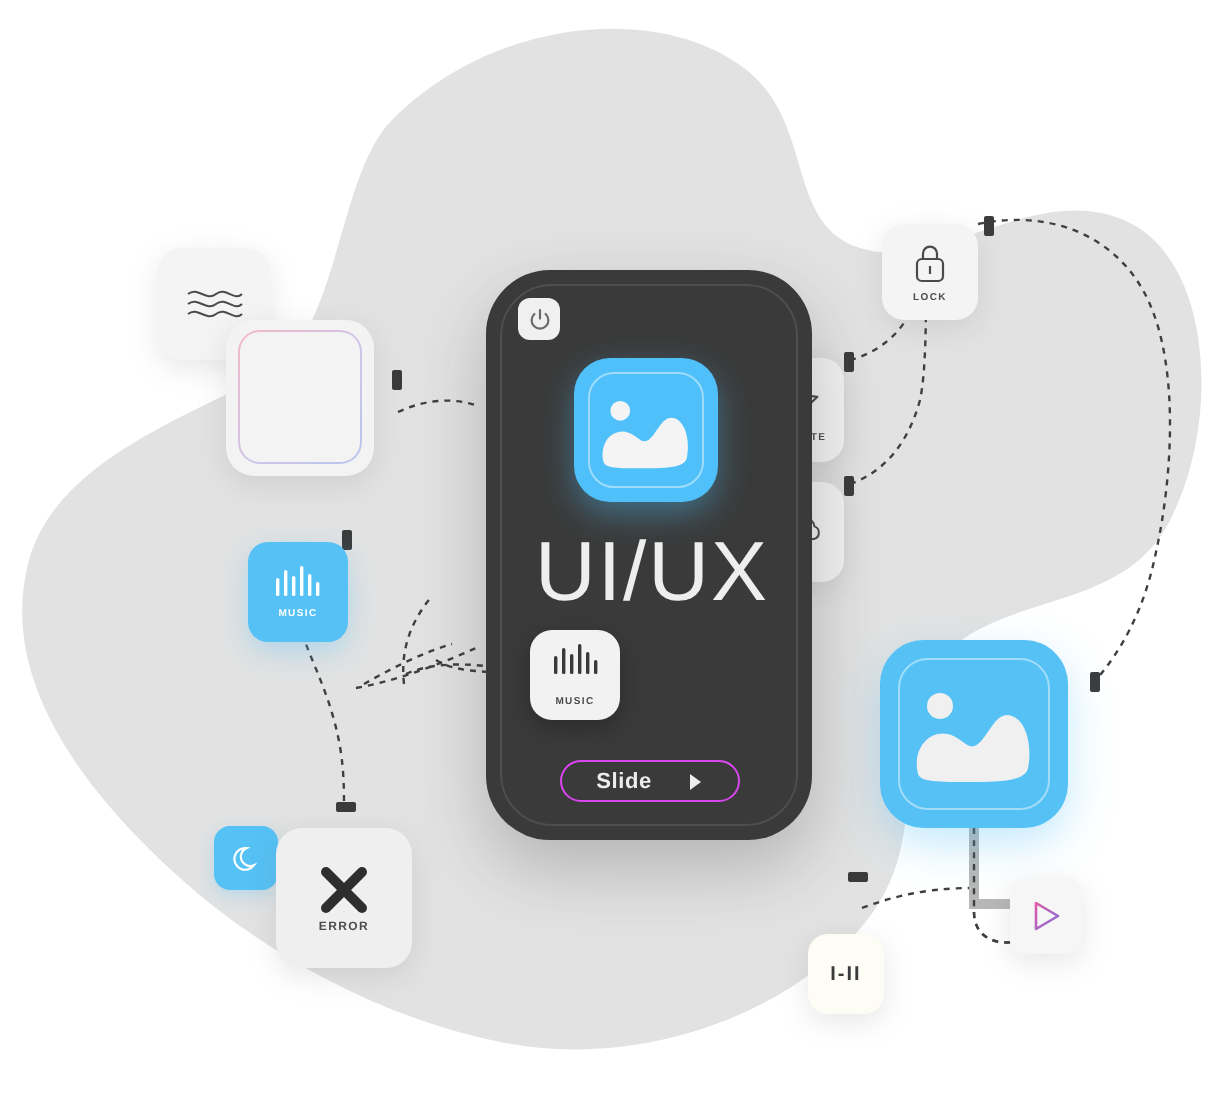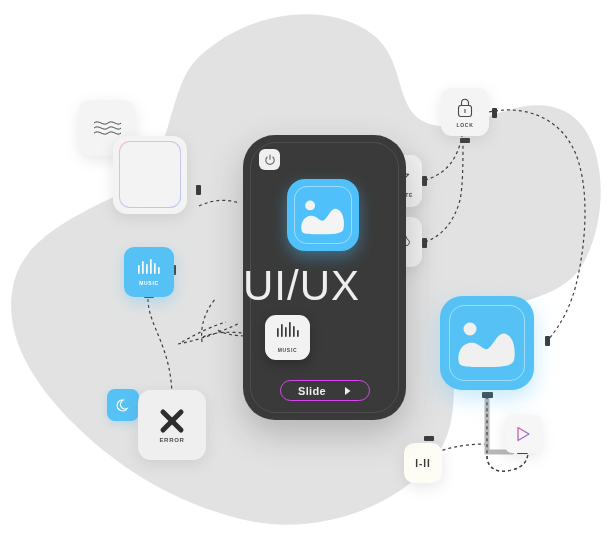--- a/index.html
+++ b/index.html
@@ -22,20 +22,21 @@
   
   .card {
     position: absolute;
     background: #f2f2f2;
     border-radius: 14px;
     display: flex;
     flex-direction: column;
     align-items: center;
     justify-content: center;
     box-shadow: 0 4px 14px rgba(120,120,130,0.18);
+    margin-top: 24px;
   }
   .card .lbl {
     font-size: 6px;
     letter-spacing: 0.7px;
     color: #4c4c4c;
     font-weight: 700;
     margin-top: 3px;
     text-transform: uppercase;
   }
   .card .ico { display: flex; align-items: center; justify-content: center; }
@@ -158,21 +159,21 @@
     border-radius: 18px;
     box-shadow: 0 6px 16px rgba(79,192,250,0.4);
   }
   #app-icon-inner {
     position: absolute; left: 7px; top: 7px; right: 7px; bottom: 7px;
     border: 1px solid rgba(255,255,255,0.45);
     border-radius: 13px;
   }
   #uiux-title {
     position: absolute; left: 0; top: 127px; width: 166px;
-    text-align: left;
+    text-align: center;
     font-size: 42px;
     font-weight: 300;
     color: #eeeeee;
     letter-spacing: 1px;
     font-family: "Liberation Sans", sans-serif;
   }
   #music-white-card {
     position: absolute; left: 22px; top: 180px;
     width: 45px; height: 45px;
     background: #f2f2f2;

